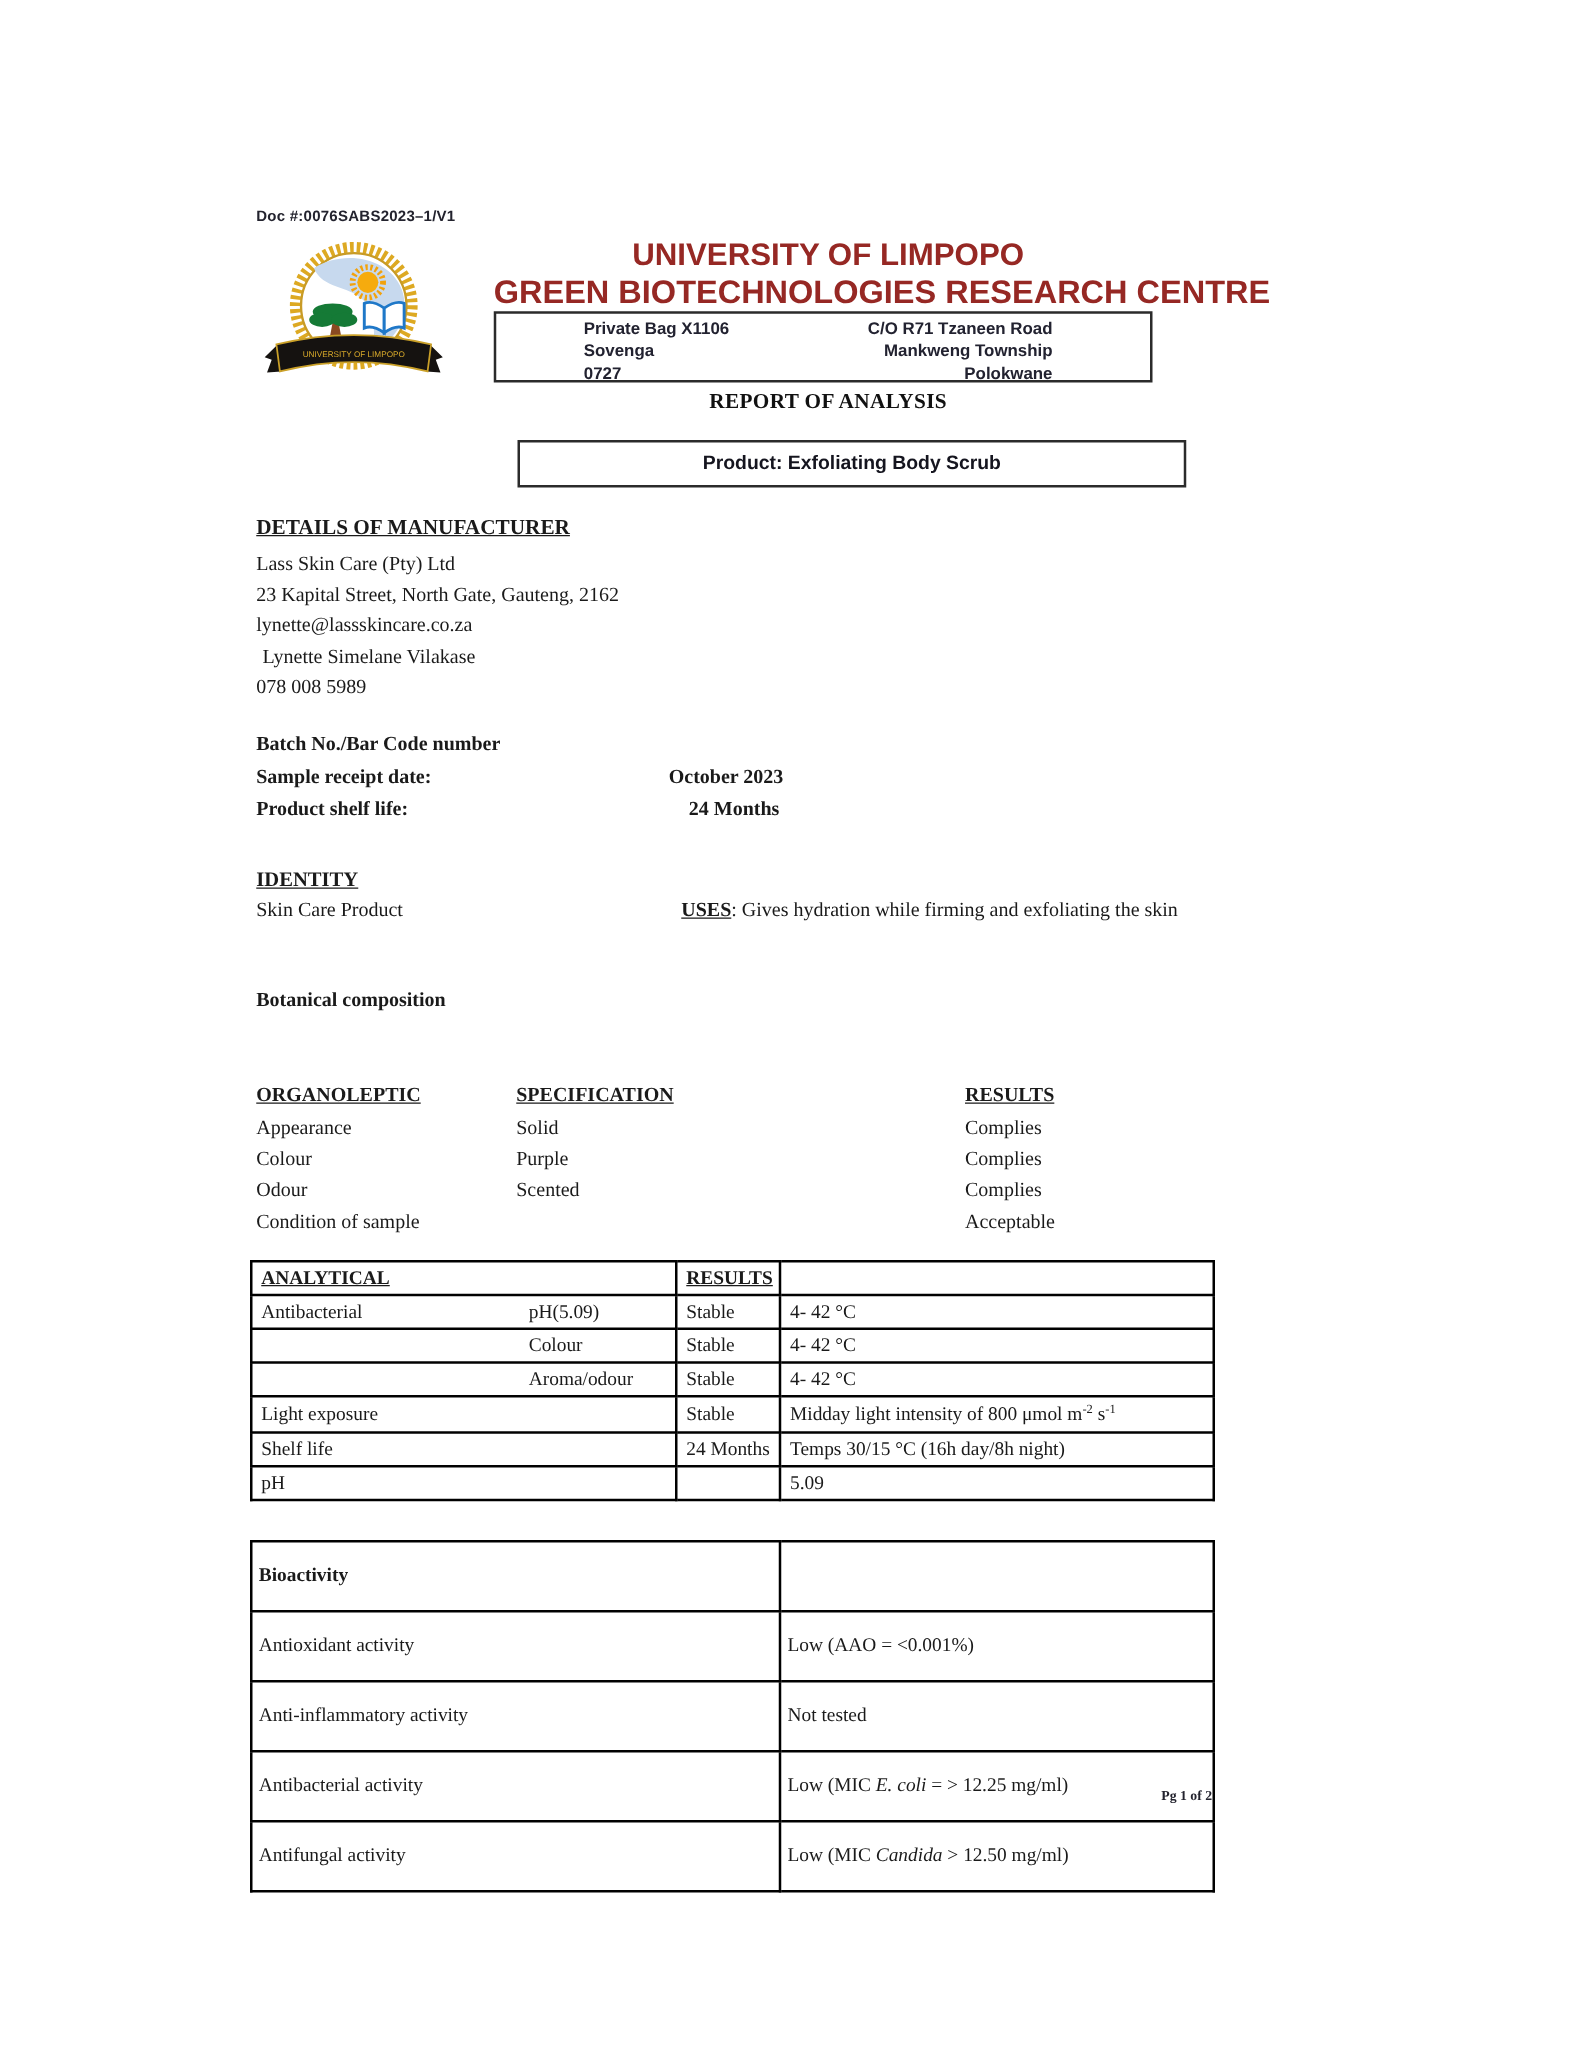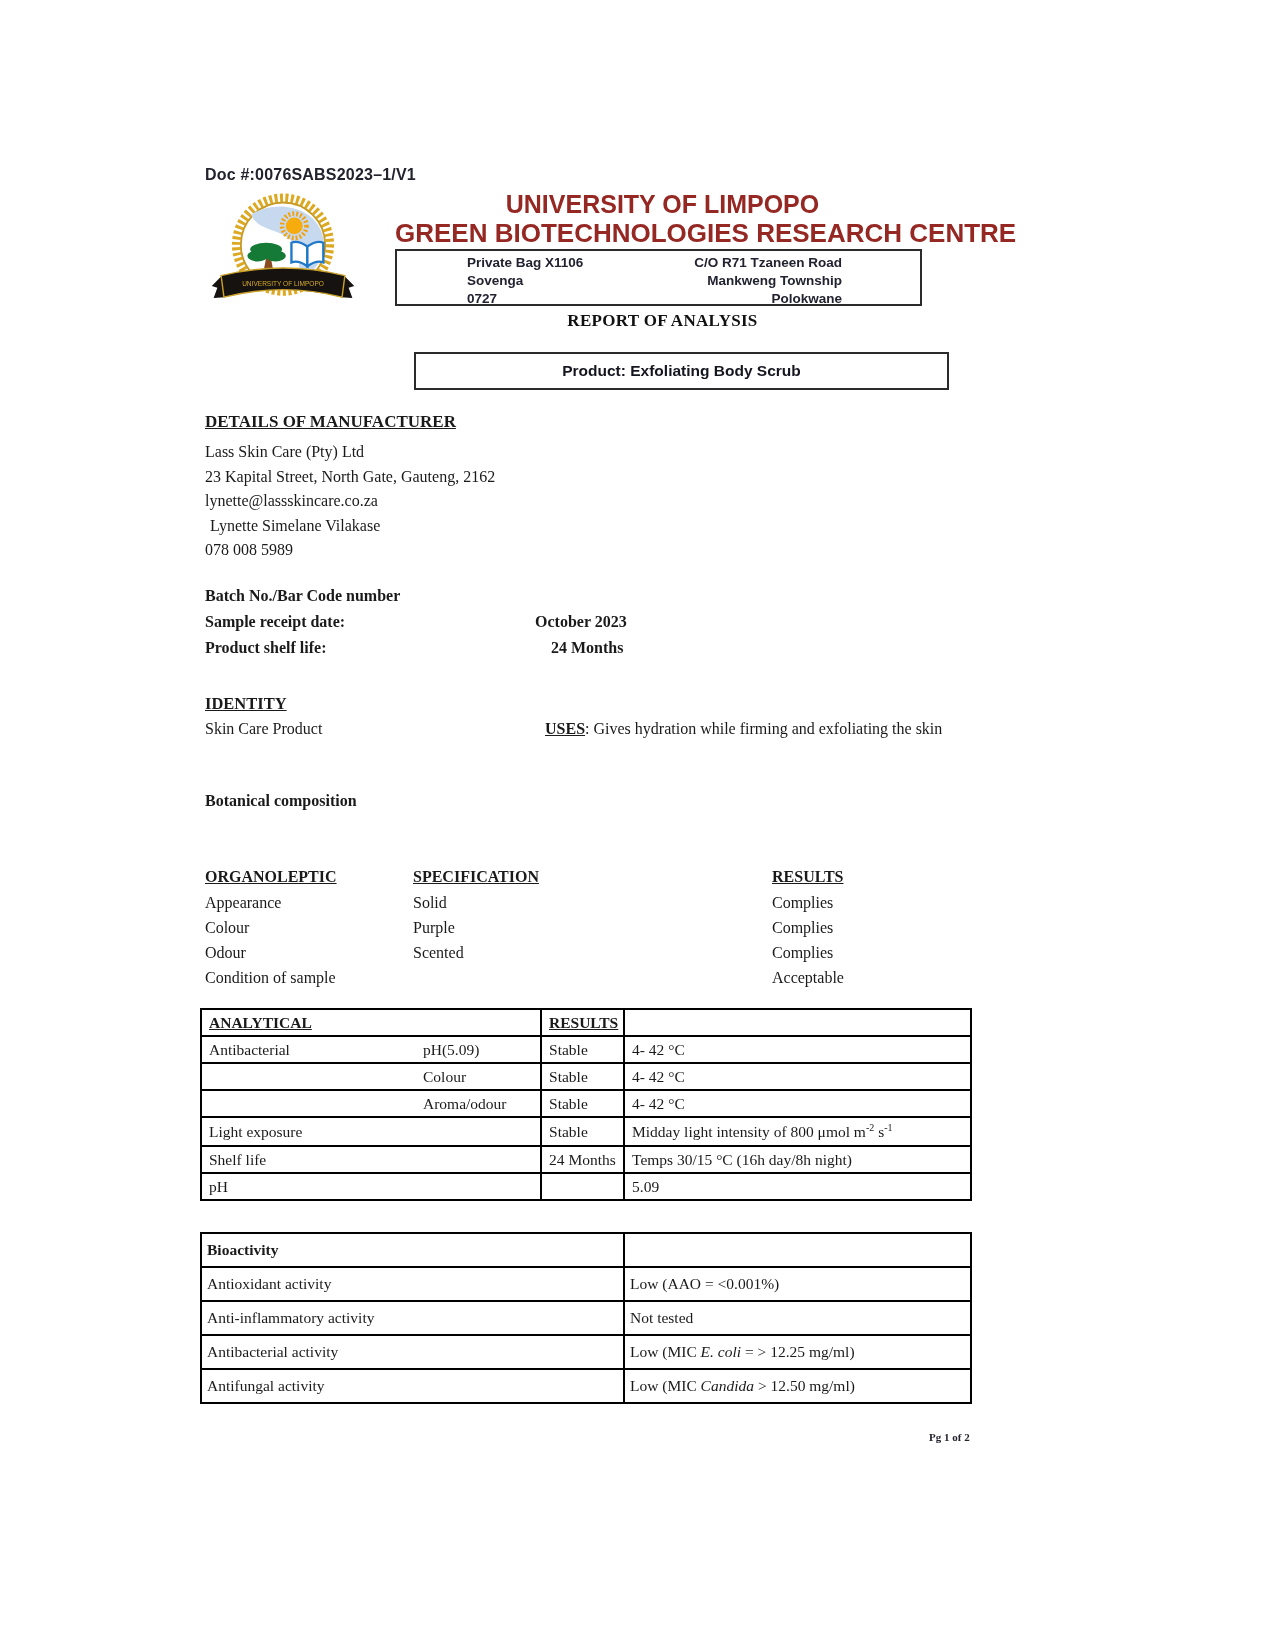--- a/index.html
+++ b/index.html
@@ -7,21 +7,21 @@
     position:relative; width:1275px; height:1650px; margin:0 auto;
     background:#ffffff; overflow:hidden;
     font-family:"Liberation Serif", serif; color:#1a1a1a;
   }
   .abs { position:absolute; }
 
   
   .doc-number {
     left:205px; top:166px;
     font-family:"Liberation Sans", sans-serif; font-weight:bold;
-    font-size:16px; color:#23232e; letter-spacing:0.2px;
+    font-size:12px; color:#23232e; letter-spacing:0.2px;
   }
   .title-block { left:395px; top:190px; width:535px; text-align:center;
     font-family:"Liberation Sans", sans-serif; color:#962824; font-weight:600; }
   .title-line1 { font-size:25px; line-height:28px; }
   .title-line2 { font-size:26px; line-height:30px; white-space:nowrap; }
 
   .address-box {
     left:395px; top:249px; width:527px; height:57px;
     border:2px solid #2b2b2b; box-sizing:border-box;
     font-family:"Liberation Sans", sans-serif; font-weight:bold;
@@ -60,21 +60,21 @@
   }
   .organo .hd { margin-bottom:1px; }
 
   
   table { border-collapse:collapse; table-layout:fixed; }
   .an-table { left:200px; top:1008px; width:770px; font-size:15.5px; }
   .an-table td { border:2px solid #000; padding:1px 7px; height:23px; vertical-align:middle; overflow:hidden; white-space:nowrap; }
   .an-table td.no-r { border-right:none; }
   .an-table td.no-l { border-left:none; }
   .bio-table { left:200px; top:1232px; width:770px; font-size:15.5px; }
-  .bio-table td { border:2px solid #000; padding:5px 5px; height:22px; vertical-align:middle; white-space:nowrap; }
+  .bio-table td { border:2px solid #000; padding:16px 5px; height:22px; vertical-align:middle; white-space:nowrap; }
   sup { font-size:10px; }
 
   .footer-pg { left:929px; top:1431px; font-size:11px; font-weight:bold; color:#23232e; }
 
   .uses-line { left:205px; top:720px; width:770px; font-size:16px; }
   .uses-right { position:absolute; left:340px; top:0; white-space:nowrap; }
 </style>
 </head>
 <body>
 

